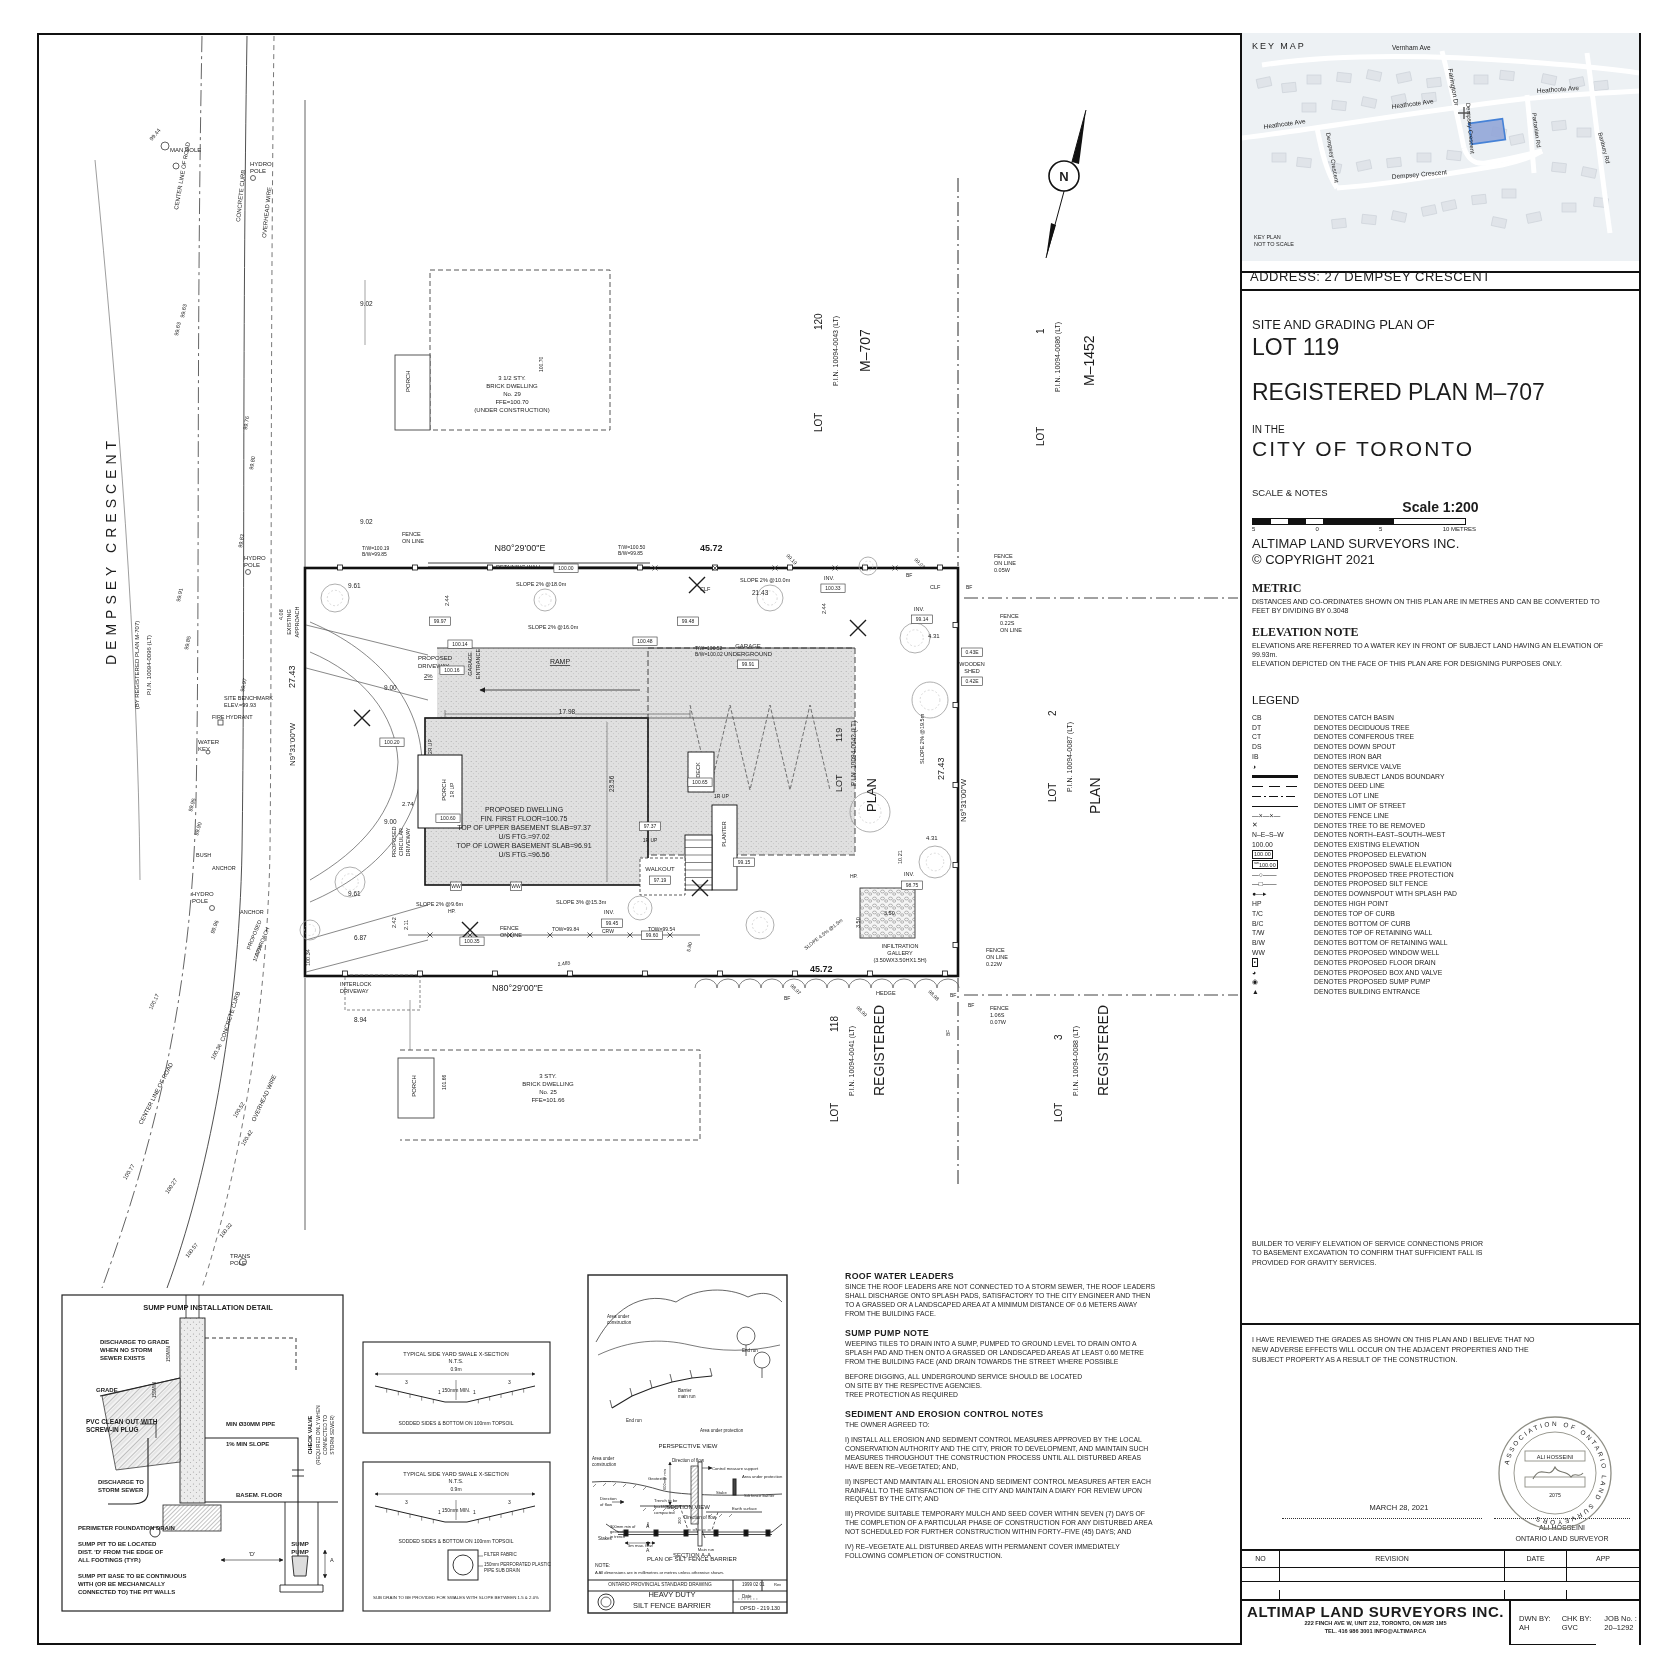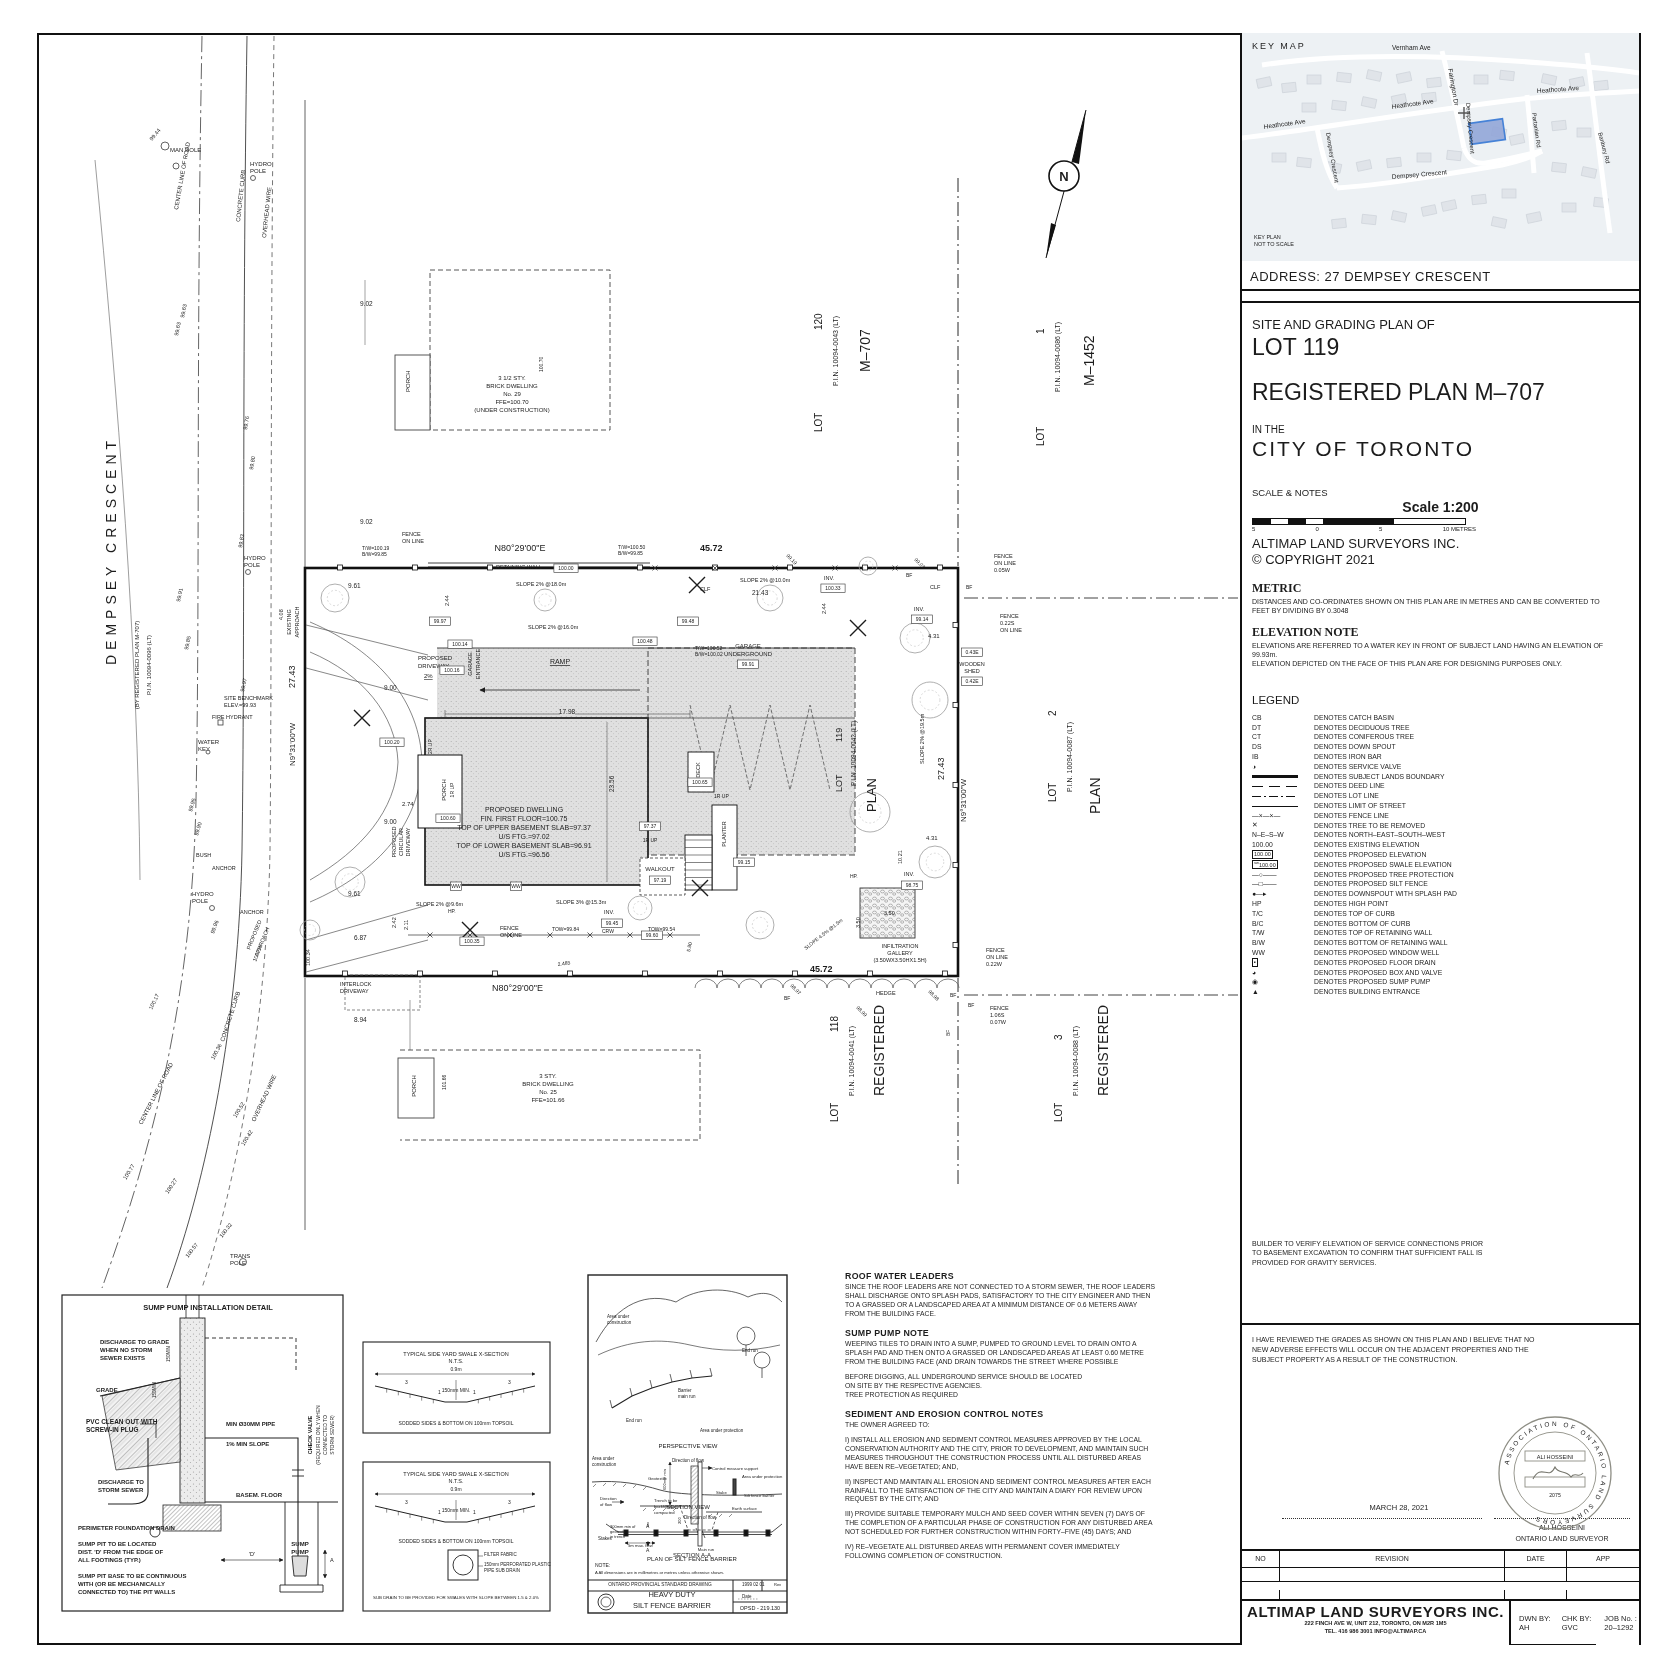--- a/index.html
+++ b/index.html
@@ -3,21 +3,21 @@
 <meta charset="utf-8">
 <style>
   html,body{margin:0;padding:0;background:#fff;}
   .page{position:relative;width:1680px;height:1680px;background:#fff;overflow:hidden;
         font-family:"Liberation Sans",sans-serif;color:#1c1c1c;}
   .sheet{position:absolute;left:37px;top:33px;width:1604px;height:1612px;border:2px solid #111;box-sizing:border-box;}
   svg text{fill:#1c1c1c;font-family:"Liberation Sans",sans-serif;}
   
   .rpanel{position:absolute;left:1240px;top:33px;width:399px;height:1612px;border-left:2px solid #111;box-sizing:border-box;background:#fff;}
   .rsec{position:absolute;left:0;width:100%;box-sizing:border-box;border-bottom:2px solid #111;}
-  #sec-keymap{top:0;height:270px;}
+  #sec-keymap{top:0;height:240px;}
   #sec-address{top:230px;height:28px;display:flex;align-items:center;padding-left:8px;font-size:13px;letter-spacing:.5px;}
   #sec-title{top:258px;height:1034px;padding:6px 10px;}
   #sec-cert{top:1292px;height:226px;}
   #sec-rev{top:1518px;height:48px;border-bottom:none;}
   #sec-company{top:1566px;height:46px;border-top:2px solid #111;border-bottom:none;}
   .t-small{font-size:13px;margin:20px 0 2px;}
   .t-lot{font-size:23px;margin:2px 0;}
   .t-plan{font-size:23px;margin:18px 0;}
   .t-inthe{font-size:10px;margin:2px 0;}
   .t-city{font-size:21px;letter-spacing:2px;margin:2px 0;}

